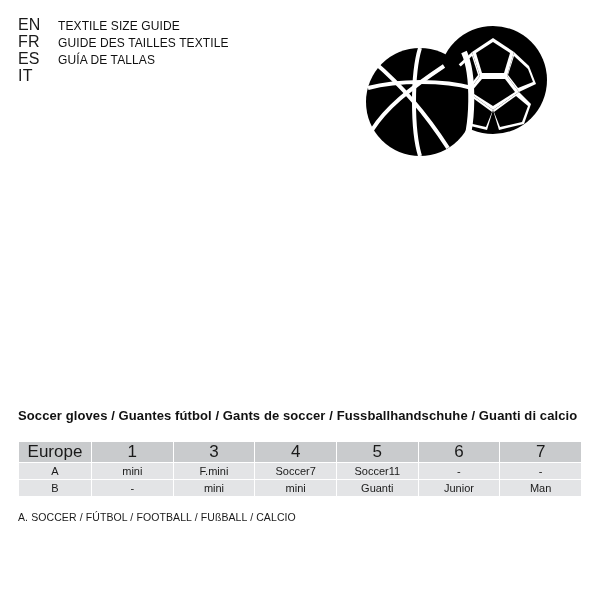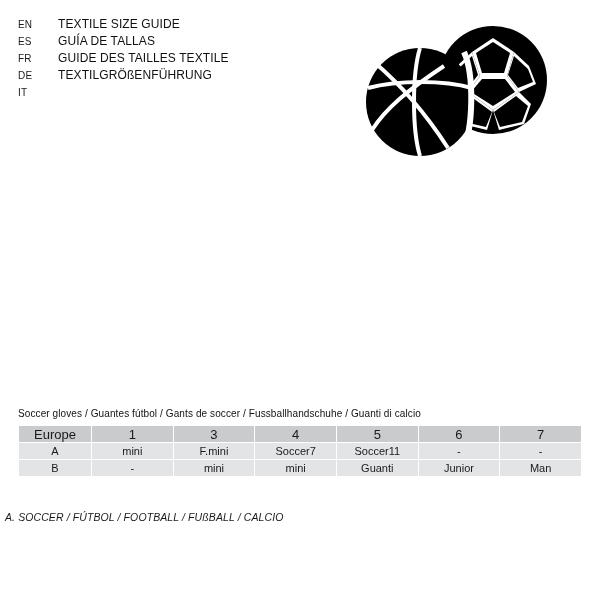--- a/index.html
+++ b/index.html
@@ -24,21 +24,21 @@
     width: 320px;
   }
   .lang-row {
     display: flex;
     align-items: baseline;
     height: 17px;
     line-height: 17px;
   }
   .lang-code {
     width: 40px;
-    font-size: 10px;
+    font-size: 16px;
     letter-spacing: 0.2px;
     color: #1a1a1a;
   }
   .lang-text {
     font-size: 12px;
     letter-spacing: 0.1px;
     color: #111111;
   }
 
   
@@ -54,87 +54,82 @@
   }
 
   
   .table-block {
     position: absolute;
     left: 18px;
     top: 408px;
     width: 564px;
   }
   .table-title {
-    font-size: 10px;
-    font-weight: normal;
+    font-size: 13px;
+    font-weight: bold;
     color: #111111;
     letter-spacing: 0.1px;
-    margin-bottom: 6px;
+    margin-bottom: 18px;
   }
   table.size-table {
     border-collapse: collapse;
     width: 564px;
     table-layout: fixed;
   }
   table.size-table td {
     height: 16px;
     font-size: 11px;
     color: #1a1a1a;
     padding: 0;
     text-align: center;
     vertical-align: middle;
     border: 1px solid #ffffff;
   }
   tr.head-row td {
     background: #c9cbcd;
-    font-size: 13px;
+    font-size: 17px;
   }
   tr.body-row td {
     background: #e3e4e6;
   }
   td.col-label {
     text-align: left;
     padding-left: 6px;
     width: 72px;
   }
 
   
   .footnotes {
     position: absolute;
-    left: 5px;
+    left: 18px;
     top: 510px;
     width: 560px;
-    font-style: italic;
   }
   .footnote {
     font-size: 10.5px;
     color: #1a1a1a;
     line-height: 15px;
     letter-spacing: 0.1px;
   }
 </style>
 </head>
 <body>
 
 <div class="lang-list">
   <div class="lang-row">
     <span class="lang-code">EN</span>
     <span class="lang-text">TEXTILE SIZE GUIDE</span>
   </div>
   <div class="lang-row">
+    <span class="lang-code">FR</span>
+    <span class="lang-text">GUIDE DES TAILLES TEXTILE</span>
+  </div>
+  <div class="lang-row">
     <span class="lang-code">ES</span>
     <span class="lang-text">GUÍA DE TALLAS</span>
-  </div>
-  <div class="lang-row">
-    <span class="lang-code">FR</span>
-    <span class="lang-text">GUIDE DES TAILLES TEXTILE</span>
-  </div>
-  <div class="lang-row">
-    <span class="lang-code">DE</span>
-    <span class="lang-text">TEXTILGRÖßENFÜHRUNG</span>
   </div>
   <div class="lang-row">
     <span class="lang-code">IT</span>
   </div>
 </div>
 
 <div class="artwork">
   <svg width="210" height="160" viewBox="0 0 210 160" xmlns="http://www.w3.org/2000/svg">
 
     <g>

